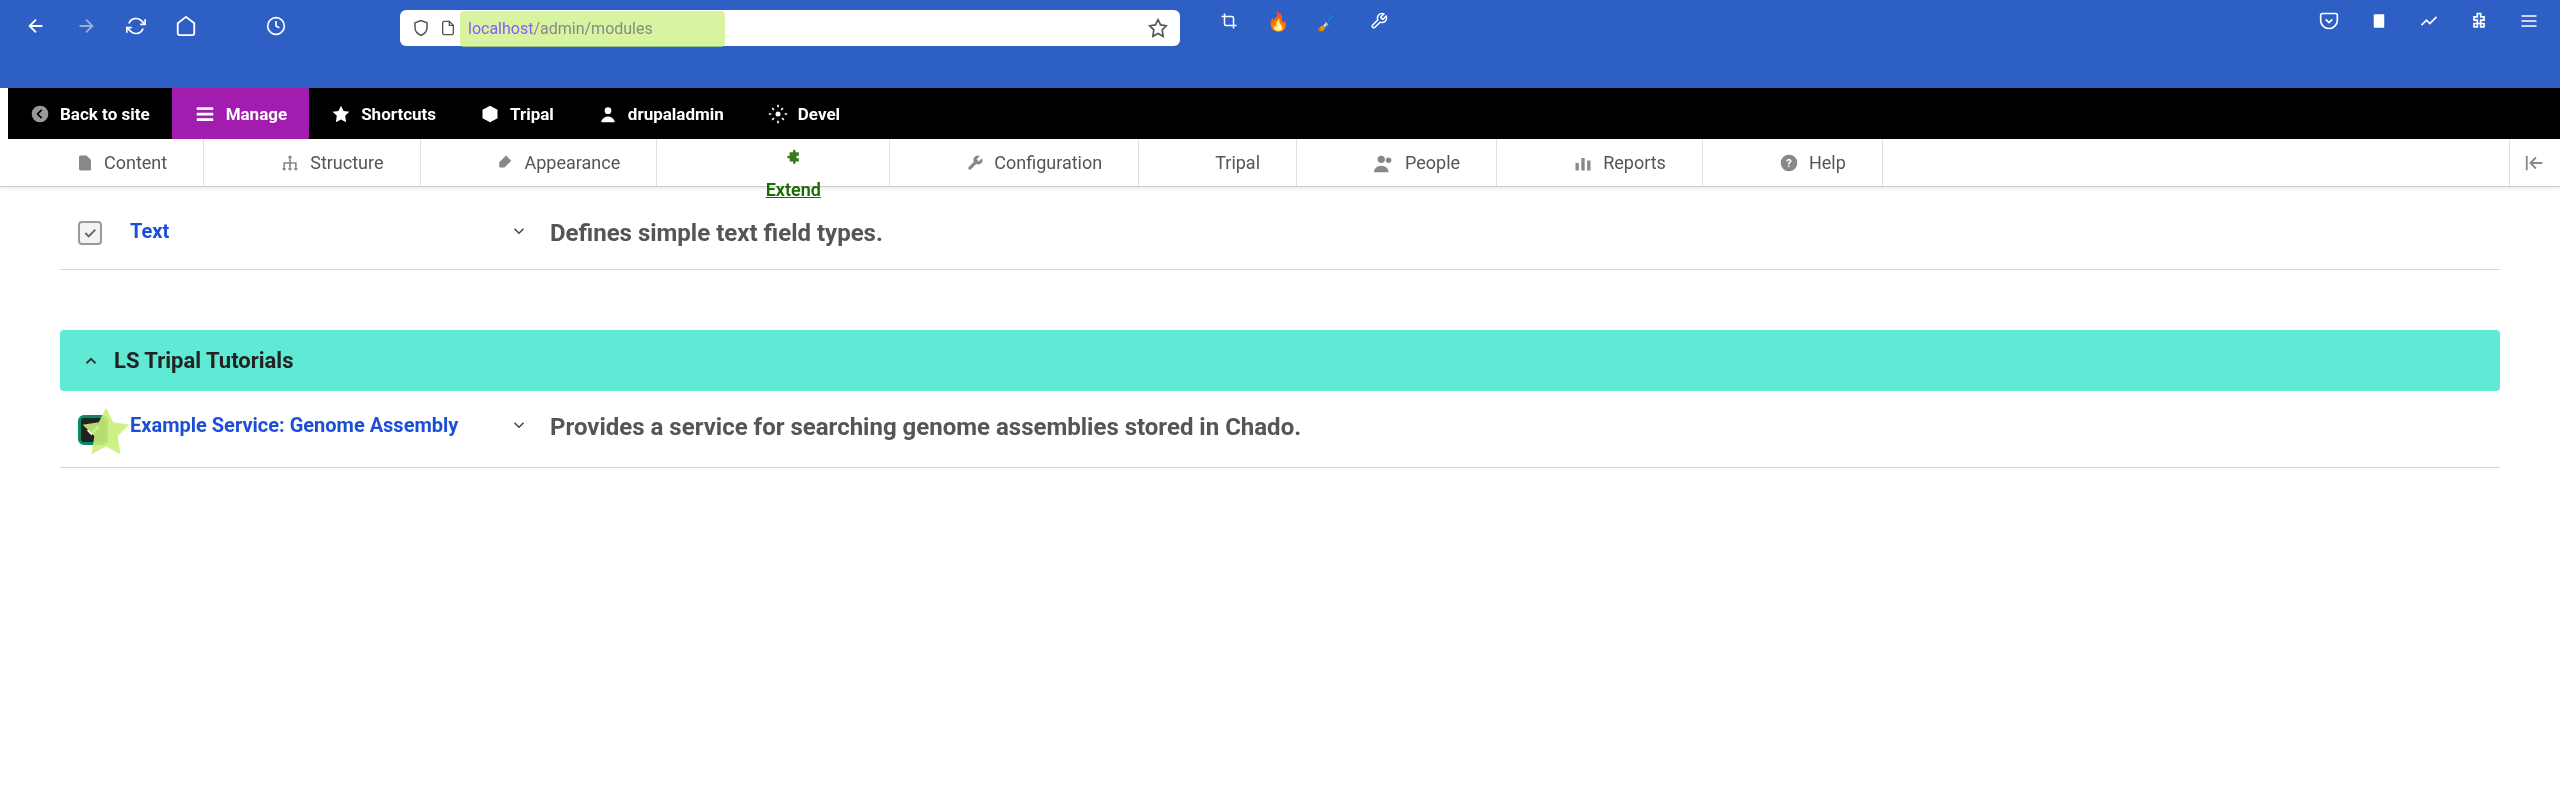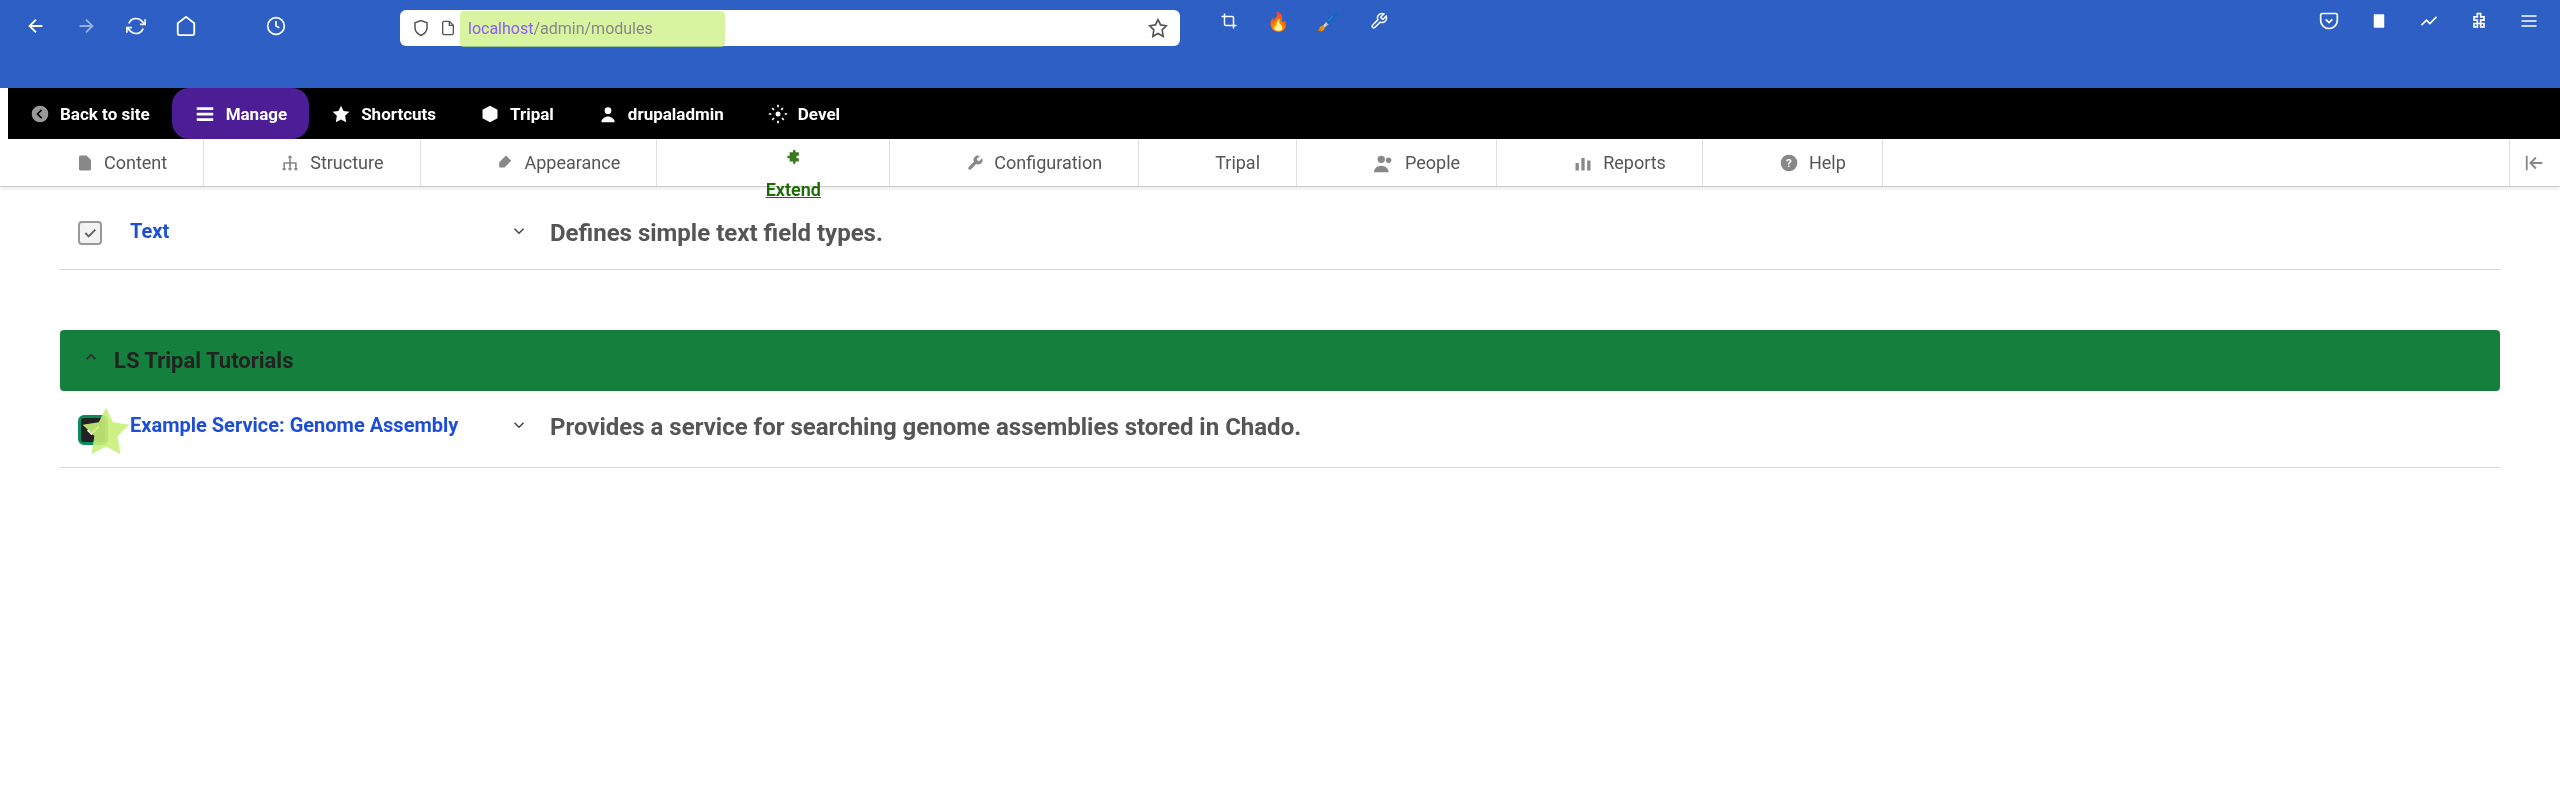--- a/index.html
+++ b/index.html
@@ -18,21 +18,21 @@
 .url-wrap .hl { position: absolute; left: -8px; top: -8px; height: 36px; width: 265px; background: rgba(200,240,120,0.7); border-radius: 4px; z-index: 0; }
 .url-wrap span { position: relative; z-index: 1; }
 .star-btn { color: #555; }
 .right-icons { display: flex; gap: 28px; margin-left: 20px; align-items: center; }
 .right-icons .ico { color: #fff; width: 22px; height: 22px; display: flex; align-items: center; justify-content: center; font-size: 18px; }
 .spacer { flex: 1; }
 
 
 .toolbar-top { height: 51px; background: #000; display: flex; align-items: stretch; margin-left: 8px; }
 .toolbar-top .item { display: flex; align-items: center; gap: 10px; padding: 0 22px; color: #fff; font-weight: 700; font-size: 17px; cursor: pointer; }
-.toolbar-top .item.active { background: #4c1d95; border-radius: 17px; }
+.toolbar-top .item.active { background: #a21caf; }
 .toolbar-top .tb-icon { display: flex; align-items: center; justify-content: center; }
 
 
 .toolbar-sec { height: 48px; background: #fff; display: flex; align-items: stretch; border-bottom: 1px solid #ccc; box-shadow: 0 2px 3px rgba(0,0,0,0.08); }
 .toolbar-sec .sitem { display: flex; align-items: center; gap: 10px; padding: 0 36px; color: #555; font-size: 18px; cursor: pointer; border-right: 1px solid #e0e0e0; margin-left: 40px; }
 .toolbar-sec .sitem .sicon { color: #888; }
 .toolbar-sec .sitem.highlighted { position: relative; flex-direction: column; }
 .toolbar-sec .sitem.highlighted .sicon { color: #3a7a1f; }
 .toolbar-sec .sitem.highlighted .lbl { color: #1a6b00; text-decoration: underline; font-weight: 600; }
 .extend-oval { position: absolute; left: -6px; top: -8px; width: 120px; height: 58px; border-radius: 50%; background: rgba(200,240,120,0.55); z-index: 0; }
@@ -43,21 +43,21 @@
 .content { padding: 10px 60px 40px 60px; }
 .module-row { display: flex; align-items: flex-start; padding: 22px 0; border-bottom: 1px solid #d6d6d6; }
 .module-row .cb-wrap { width: 70px; padding-left: 18px; padding-top: 2px; }
 .module-row .cb { width: 24px; height: 24px; border: 2px solid #999; border-radius: 4px; display: flex; align-items: center; justify-content: center; background: #fff; cursor: pointer; }
 .module-row .cb.checked-light { background: #f3f3f3; color: #666; }
 .module-row .cb.checked-dark { background: #222; color: #fff; border: 3px solid #0a8a5f; border-radius: 6px; width: 30px; height: 30px; }
 .module-row .mod-name { width: 380px; font-weight: 700; font-size: 20px; color: #1d4ed8; }
 .module-row .expander { width: 40px; color: #444; padding-top: 3px; }
 .module-row .mod-desc { flex: 1; font-size: 24px; color: #555; font-weight: bold; }
 
-.group-header { display: flex; gap: 14px; background: #15803d; padding: 18px 22px; margin-top: 60px; border-radius: 4px; cursor: pointer; }
+.group-header { display: flex; align-items: center; gap: 14px; background: #5eead4; padding: 18px 22px; margin-top: 60px; border-radius: 4px; cursor: pointer; }
 .group-header .chev { color: #333; }
 .group-header .gtitle { font-weight: 700; font-size: 22px; color: #222; }
 
 .star-marker { position: absolute; left: 18px; margin-top: -10px; }
 .star-marker svg { fill: rgba(200,240,120,0.9); }
 .genome-row { position: relative; }
 
 svg { display: block; }
 </style>
 </head>

